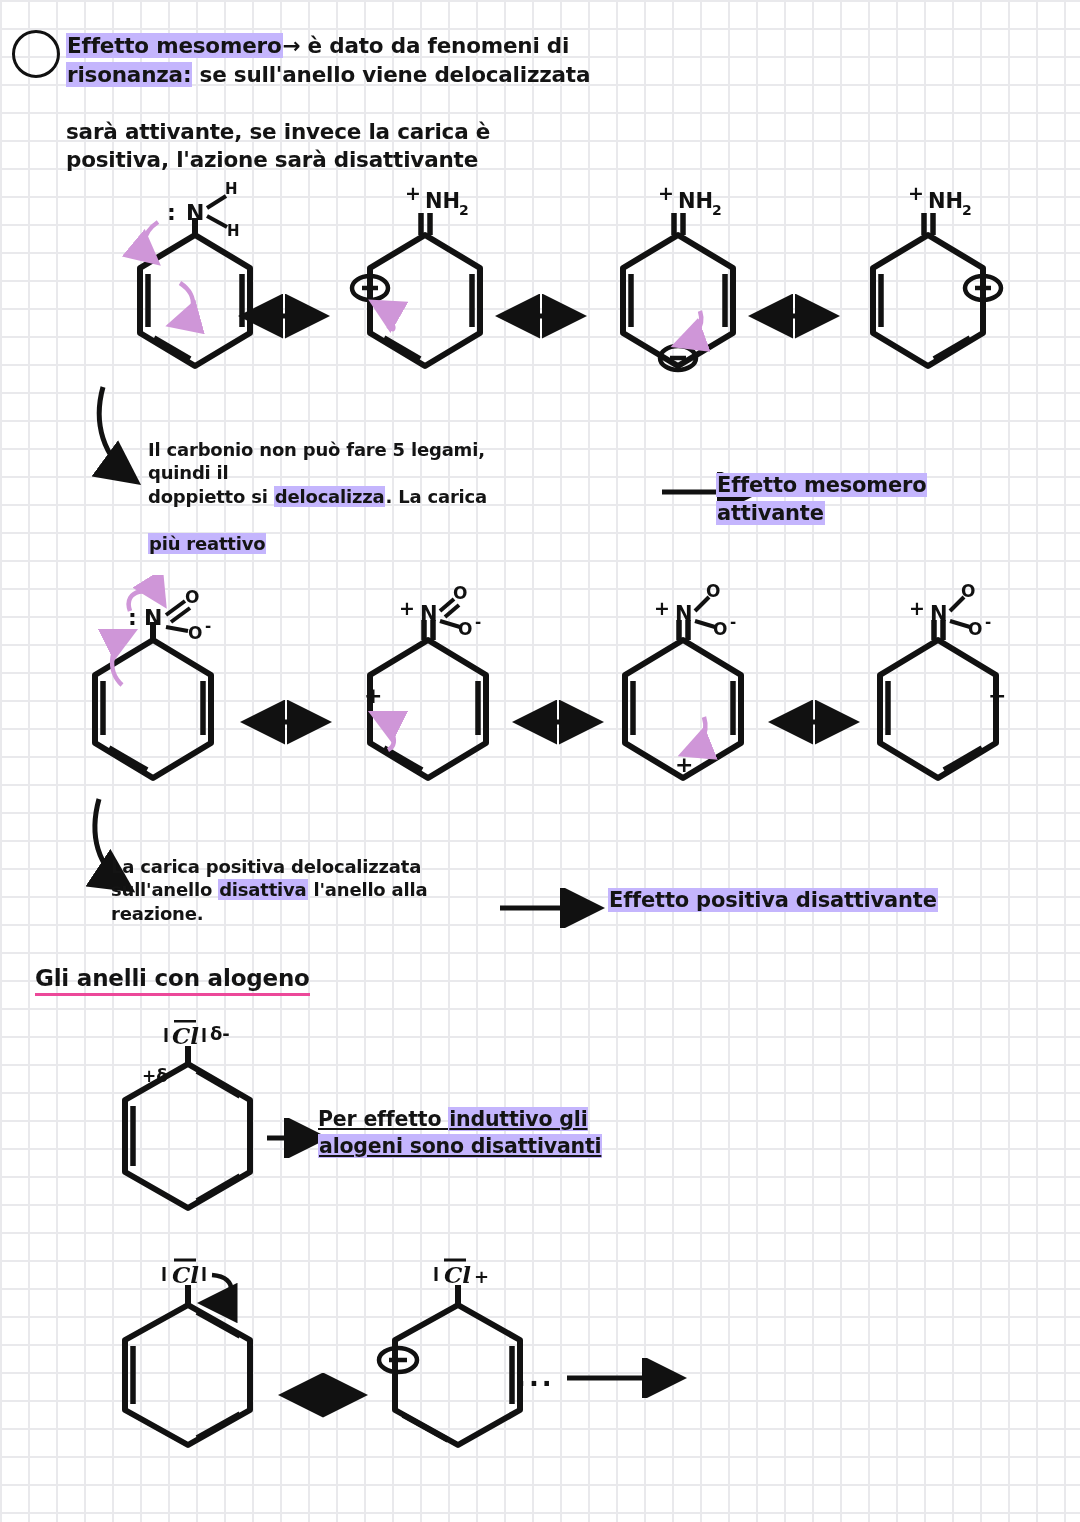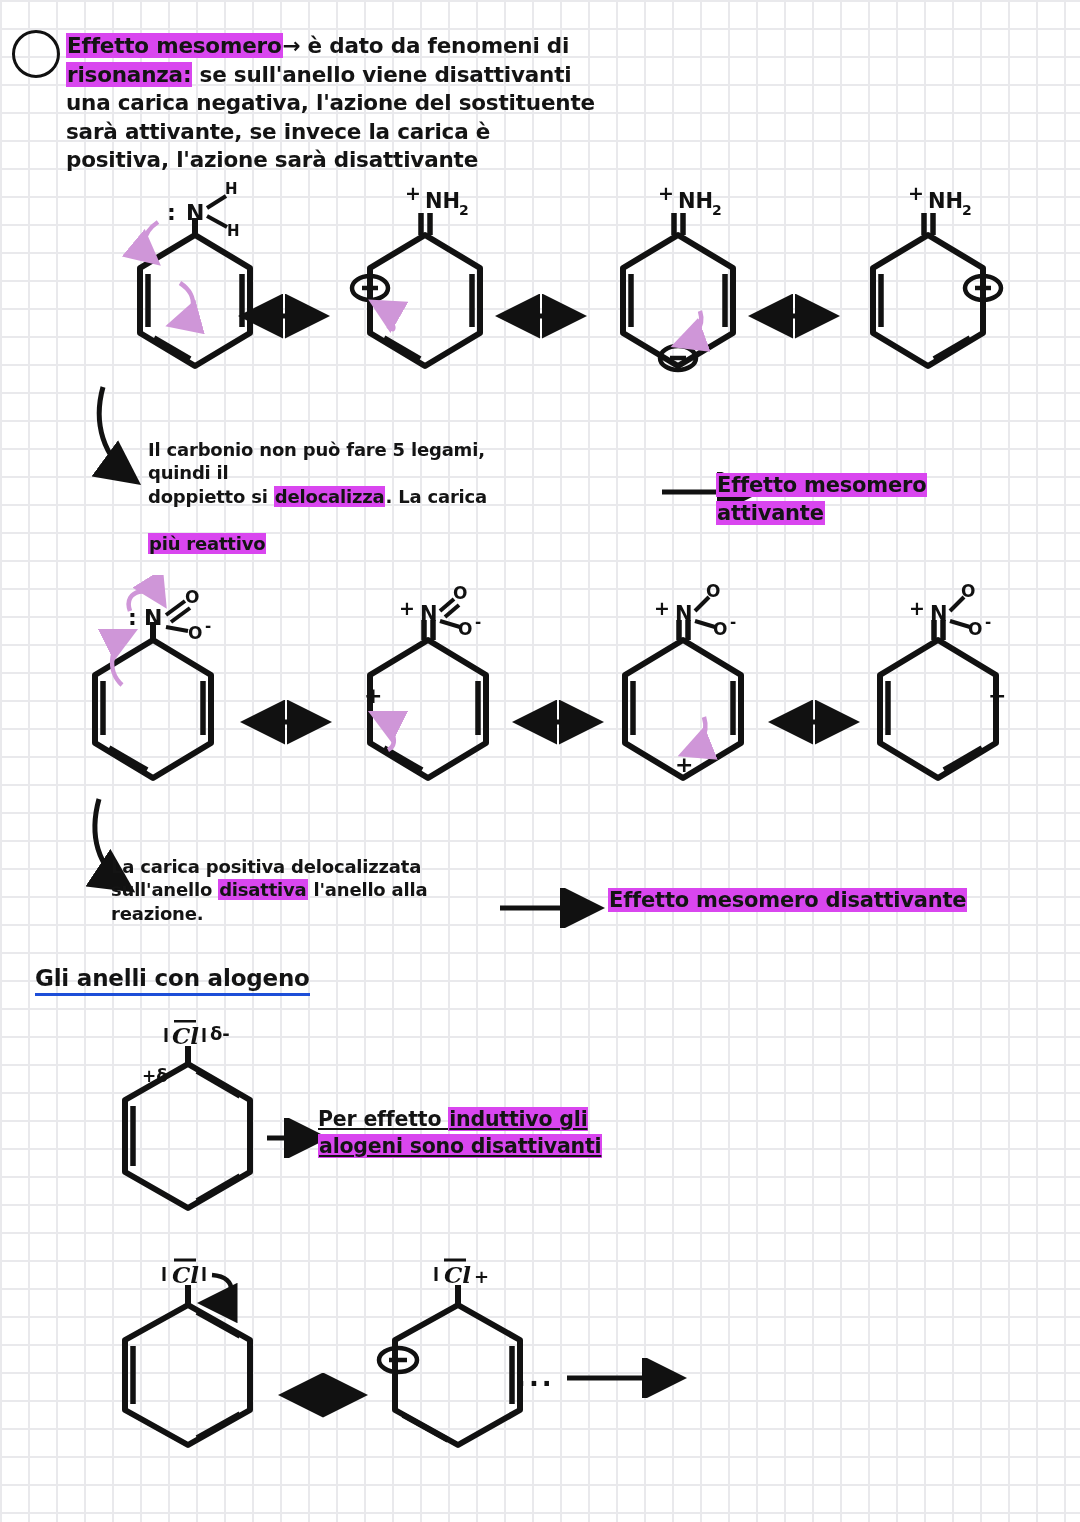--- a/index.html
+++ b/index.html
@@ -20,21 +20,21 @@
   }
   #page{position:absolute;inset:0;}
   .hand{
     font-family:"DejaVu Sans", sans-serif;
     font-weight:700;
     color:#141414;
     letter-spacing:-0.2px;
   }
   .abs{position:absolute;}
   .hl{
-    background:#d946ef;
+    background:#c4b5fd;
     box-decoration-break:clone;
     -webkit-box-decoration-break:clone;
     padding:0 1px;
   }
   
   #num-badge{
     left:12px;top:30px;width:42px;height:42px;
     border:3.5px solid #111;border-radius:50%;
     display:flex;align-items:center;justify-content:center;
     font-size:21px;
@@ -45,40 +45,40 @@
   }
   
   .chem{position:absolute;}
   
   .note{font-size:18px;line-height:1.30;}
   #note1{left:148px;top:438px;width:380px;}
   #lbl1{left:716px;top:472px;width:280px;font-size:21px;line-height:1.32;}
   #note2{left:111px;top:855px;width:370px;}
   #lbl2{left:608px;top:888px;width:400px;font-size:21px;}
   #sec-head{left:35px;top:965px;font-size:23px;}
-  #sec-head .ul{border-bottom:3px solid #1d4ed8;padding-bottom:2px;}
+  #sec-head .ul{border-bottom:3px solid #ec4899;padding-bottom:2px;}
   #lbl3{left:318px;top:1106px;width:320px;font-size:20.5px;line-height:1.30;text-decoration:underline;}
   #lbl4{left:692px;top:1355px;width:320px;font-size:20.5px;line-height:1.30;}
   #ellipsis{left:516px;top:1362px;font-size:26px;letter-spacing:3px;color:#111;}
 </style>
 </head>
 <body>
 
 <div id="grid"></div>
 
 <div id="page">
 
   <div class="abs hand" id="num-badge">
     <span></span>
   </div>
 
   <div class="abs hand" id="intro">
     <span class="hl">Effetto mesomero</span><span>→</span><span> è dato da fenomeni di</span><br>
-    <span class="hl">risonanza:</span><span> se sull'anello viene disattivanti</span><br>
-    <span>una carica negativa, l'azione del sostituente</span><br>
+    <span class="hl">risonanza:</span><span> se sull'anello viene delocalizzata</span><br>
+    <br>
     <span>sarà attivante, se invece la carica è</span><br>
     <span>positiva, l'azione sarà disattivante</span>
   </div>
 
   <svg class="chem" id="row-aniline" style="left:70px;top:178px;" width="1000" height="210" viewBox="0 0 1000 210">
     <defs>
       <marker id="ah" markerWidth="9" markerHeight="9" refX="7" refY="4.5" orient="auto">
         <path d="M0,0 L9,4.5 L0,9 z" fill="#111"></path>
       </marker>
       <marker id="ahp" markerWidth="8" markerHeight="8" refX="6" refY="4" orient="auto">
@@ -301,21 +301,21 @@
   <svg class="chem" style="left:498px;top:888px;" width="115" height="40" viewBox="0 0 115 40">
     <defs>
         <marker id="ch2" markerWidth="9" markerHeight="9" refX="7" refY="4.5" orient="auto">
       <path d="M0,0 L9,4.5 L0,9 z" fill="#111"></path>
         </marker>
       </defs>
     <line x1="2" y1="20" x2="97" y2="20" stroke="#111" stroke-width="5" marker-end="url(#ch2)"></line>
   </svg>
 
   <div class="abs hand" id="lbl2">
-    <span class="hl">Effetto mesomero disattivante</span>
+    <span class="hl">Effetto positiva disattivante</span>
   </div>
 
   <div class="abs hand" id="sec-head">
     <span class="ul">Gli anelli con alogeno</span>
   </div>
 
   <svg class="chem" style="left:100px;top:1020px;" width="220" height="200" viewBox="0 0 220 200">
     <g>
       <path d="M25,80 L25,152 L88,188 L150,152 L150,80 L88,44 Z" fill="none" stroke="#111" stroke-width="6" stroke-linejoin="round"></path>
       <line x1="33" y1="86" x2="33" y2="146" stroke="#111" stroke-width="5.5"></line>

